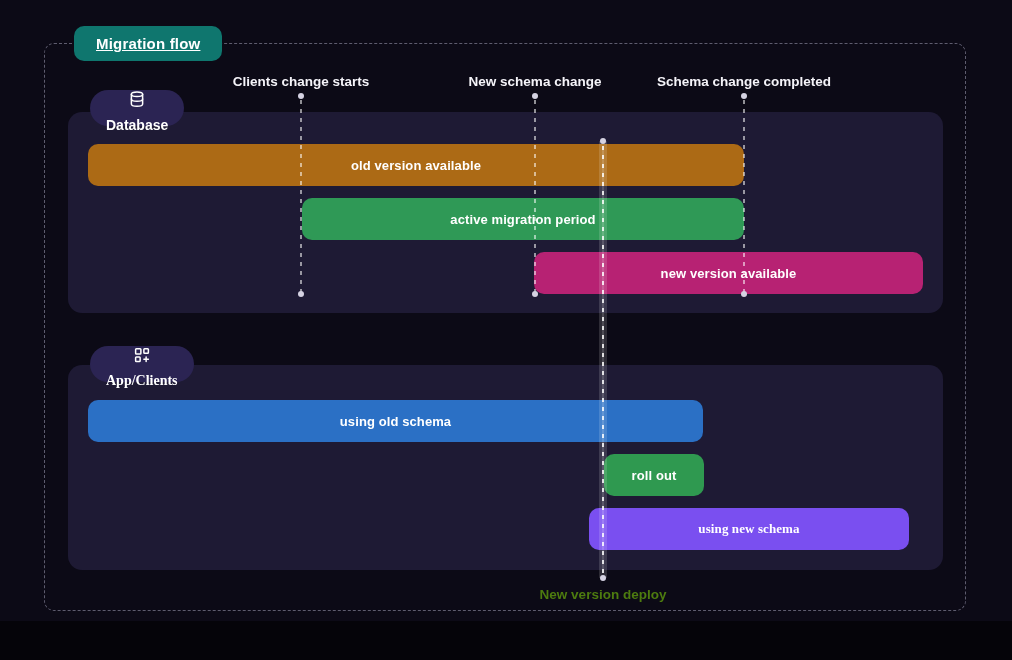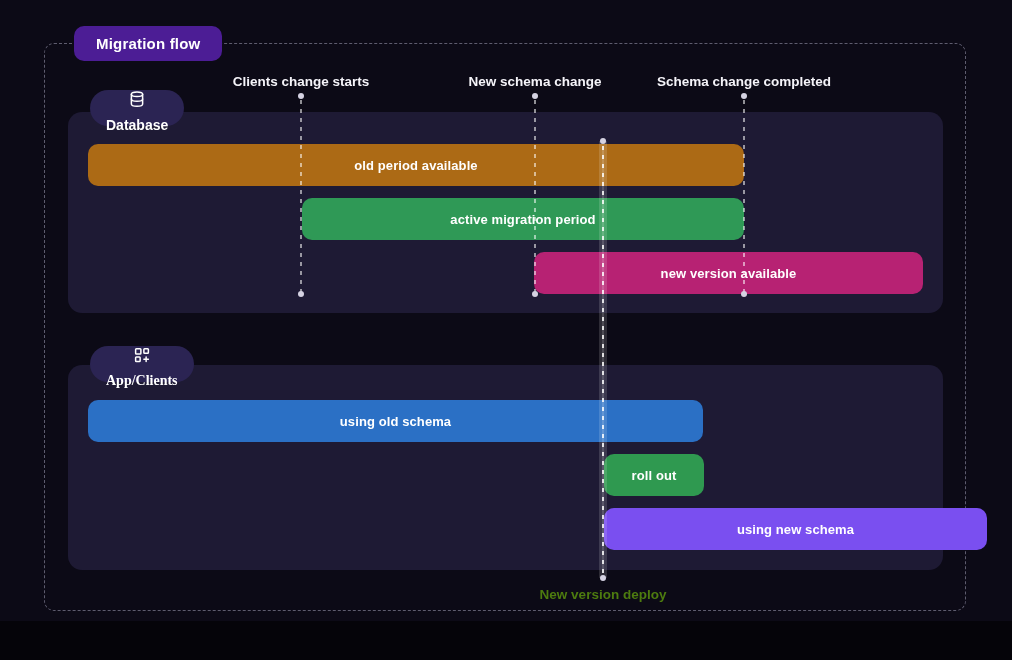--- a/index.html
+++ b/index.html
@@ -37,21 +37,21 @@
   .bar {
     position: absolute; height: 42px; border-radius: 10px; z-index: 2;
     display: flex; align-items: center; justify-content: center;
     color: #FFFFFF; font-size: 13px; font-weight: 700; letter-spacing: 0.1px;
   }
   .bar-old-version  { left: 88px;  top: 144px; width: 656px; }
   .bar-active-mig   { left: 302px; top: 198px; width: 442px; }
   .bar-new-version  { left: 534px; top: 252px; width: 389px; }
   .bar-using-old    { left: 88px;  top: 400px; width: 615px; }
   .bar-roll-out     { left: 604px; top: 454px; width: 100px; }
-  .bar-using-new    { left: 604px; top: 508px; width: 383px; }
+  .bar-using-new    { left: 589px; top: 508px; width: 320px; font-family: Liberation Serif, serif; }
 
   .marker-label {
     position: absolute; top: 74px; transform: translateX(-50%);
     white-space: nowrap; color: #F5F4F9; font-size: 13.5px; font-weight: 700; z-index: 5;
   }
   .marker-line {
     position: absolute; width: 2px; top: 100px; height: 192px; z-index: 4;
     background: repeating-linear-gradient(to bottom, rgba(255,255,255,0.55) 0 4px, transparent 4px 9px);
   }
   .dot {
@@ -78,21 +78,21 @@
 </style>
 </head>
 <body>
 
 <div class="canvas" style="background: rgb(12, 10, 22);">
 
   <div class="bottom-strip"></div>
 
   <div class="outer-border"></div>
 
-  <div class="title-badge" style="background: #4c1d95;">Migration flow</div>
+  <div class="title-badge" style="background: #0f766e; text-decoration: underline;">Migration flow</div>
 
   <div class="marker-label mx-1">Clients change starts</div>
   <div class="marker-label mx-2">New schema change</div>
   <div class="marker-label mx-3">Schema change completed</div>
 
   <div class="dot mx-1" style="top:96px"></div>
   <div class="dot mx-2" style="top:96px"></div>
   <div class="dot mx-3" style="top:96px"></div>
 
   <div class="marker-line mx-1"></div>
@@ -109,21 +109,21 @@
     <span>
       <svg width="18" height="18" viewBox="0 0 24 24" fill="none" stroke="#FFFFFF" stroke-width="2" stroke-linecap="round">
         <ellipse cx="12" cy="5.5" rx="7.5" ry="3"></ellipse>
         <path d="M4.5 5.5v6.5c0 1.66 3.36 3 7.5 3s7.5-1.34 7.5-3V5.5"></path>
         <path d="M4.5 12v6.5c0 1.66 3.36 3 7.5 3s7.5-1.34 7.5-3V12"></path>
       </svg>
     </span>
     <span>Database</span>
   </div>
 
-  <div class="bar bar-old-version" style="background: rgb(172, 106, 21);">old period available</div>
+  <div class="bar bar-old-version" style="background: rgb(172, 106, 21);">old version available</div>
   <div class="bar bar-active-mig" style="background: rgb(47, 153, 86);">active migration period</div>
   <div class="bar bar-new-version" style="background: rgb(183, 34, 115);">new version available</div>
 
   <div class="panel panel-app" style="background: rgb(30, 26, 52);"></div>
 
   <div class="lane-pill pill-app" style="background: rgb(43, 36, 83); font-family: Liberation Serif, serif;">
     <span>
       <svg width="18" height="18" viewBox="0 0 24 24" fill="none" stroke="#FFFFFF" stroke-width="2" stroke-linecap="round" stroke-linejoin="round">
         <rect x="3.5" y="3.5" width="7" height="7" rx="1"></rect>
         <rect x="14.5" y="3.5" width="6" height="6" rx="1"></rect>

